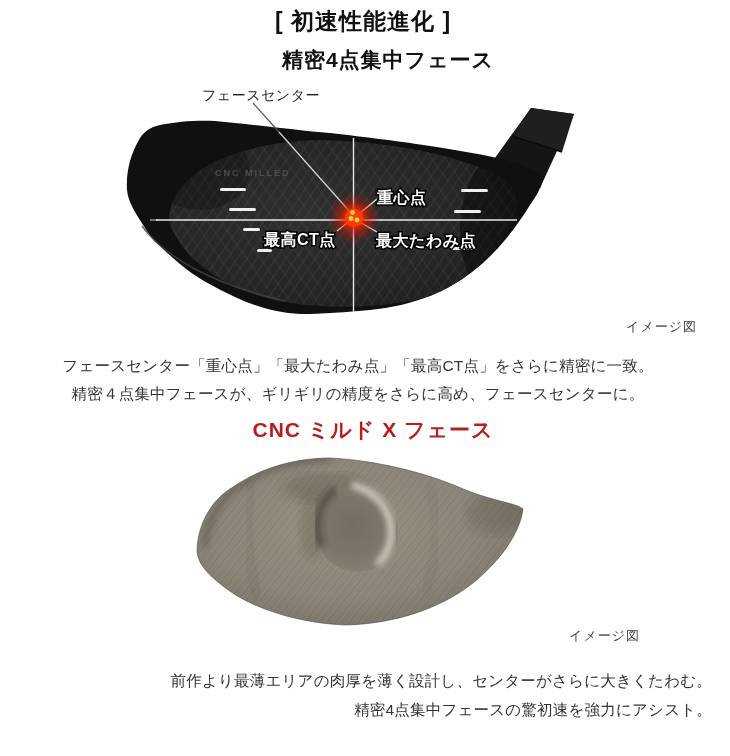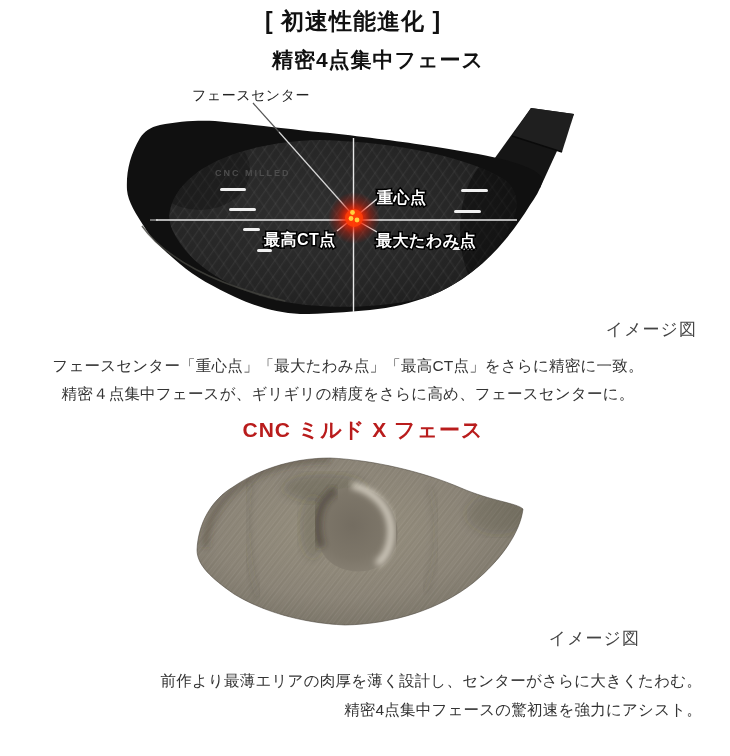--- a/index.html
+++ b/index.html
@@ -1,23 +1,23 @@
 <!DOCTYPE html>
 <html><head>
 <meta charset="utf-8">
 <style>
   html,body{margin:0;padding:0;background:#fff;}
   .page{position:relative;width:730px;height:756px;background:#fff;overflow:hidden;
         font-family:"Liberation Sans","DejaVu Sans",sans-serif;color:#222;}
-  .abs{position:absolute;}
+  .abs{position:absolute;padding-left:10px;}
   .centered{text-align:center;}
   .main-title{top:6px;left:0;width:706px;font-size:23px;font-weight:bold;color:#111;letter-spacing:1px;}
   .sub-title{top:46px;left:0;width:700px;font-size:21px;font-weight:bold;color:#111;letter-spacing:1px;margin-left:28px;}
   .pointer-label{top:87px;left:168px;font-size:14px;color:#222;letter-spacing:0.5px;margin-left:24px;}
-  .figure-caption{font-size:17px;color:#444;letter-spacing:1px;}
+  .figure-caption{font-size:13px;color:#444;letter-spacing:1px;}
   .caption-1{top:318px;right:33px;}
   .caption-2{top:627px;right:90px;}
   .body-text{left:0;font-size:15.5px;color:#333;letter-spacing:0.2px;}
   .para-1{top:352px;width:696px;line-height:28px;}
   .para-2{top:666px;width:702px;line-height:29px;text-align:right;}
   .heading-2{top:416px;left:0;width:726px;font-size:21px;font-weight:bold;color:#b91c1c;letter-spacing:1px;}
   .fig-svg{position:absolute;left:0;}
   svg text{font-family:"Liberation Sans","DejaVu Sans",sans-serif;}
   .head-label{font-size:16px;font-weight:bold;fill:#fff;stroke:#000;stroke-width:3px;paint-order:stroke;letter-spacing:0.5px;}
   .engraving{font-size:9px;fill:#4d4d4d;letter-spacing:2px;font-weight:bold;}

